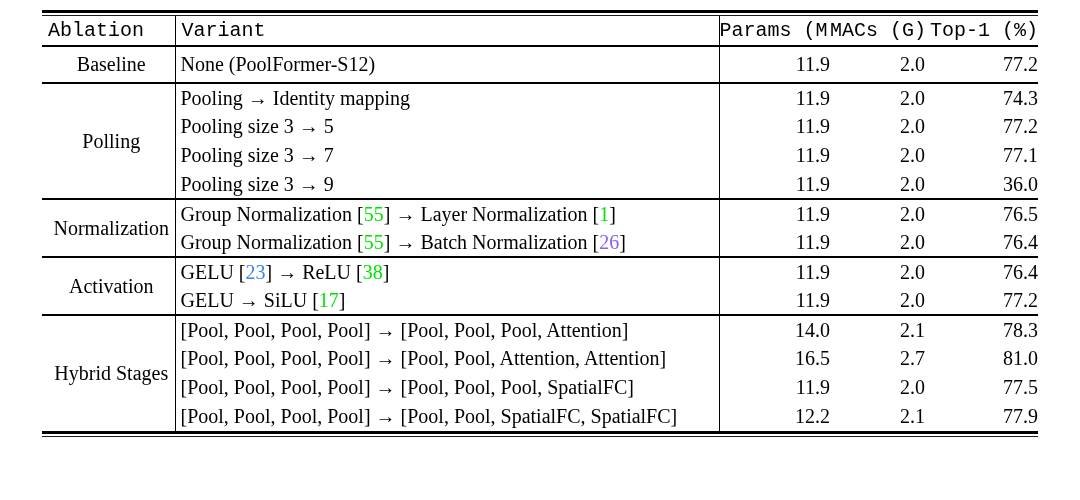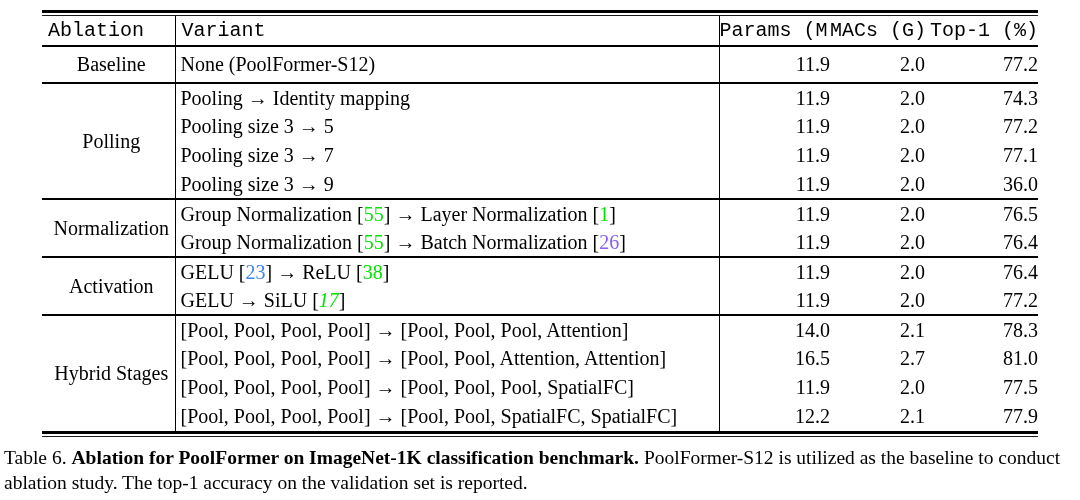--- a/index.html
+++ b/index.html
@@ -101,21 +101,21 @@
         </tbody>
         <tbody class="group">
           <tr>
             <td class="ablation vr" rowspan="2">Activation</td>
             <td class="variant vr"><span>GELU [</span><span style="color: #3b82f6;">23</span><span>] → ReLU [</span><span style="color: rgb(0, 228, 0);">38</span><span>]</span></td>
             <td class="num">11.9</td>
             <td class="num">2.0</td>
             <td class="num">76.4</td>
           </tr>
           <tr>
-            <td class="variant vr"><span>GELU → SiLU [</span><span style="color: rgb(0, 228, 0); font-style: italic;">17</span><span>]</span></td>
+            <td class="variant vr"><span>GELU → SiLU [</span><span style="color: rgb(0, 228, 0);">17</span><span>]</span></td>
             <td class="num">11.9</td>
             <td class="num">2.0</td>
             <td class="num">77.2</td>
           </tr>
         </tbody>
         <tbody class="group">
           <tr>
             <td class="ablation vr" rowspan="4">Hybrid Stages</td>
             <td class="variant vr"><span>[Pool, Pool, Pool, Pool] → [Pool, Pool, Pool, Attention]</span></td>
             <td class="num">14.0</td>
@@ -137,14 +137,13 @@
           <tr>
             <td class="variant vr"><span>[Pool, Pool, Pool, Pool] → [Pool, Pool, SpatialFC, SpatialFC]</span></td>
             <td class="num">12.2</td>
             <td class="num">2.1</td>
             <td class="num">77.9</td>
           </tr>
         </tbody>
       </table>
     <div class="rule-double"></div>
   </div>
-  <p class="caption"><span class="cap-label">Table 6.</span><span class="cap-bold">Ablation for PoolFormer on ImageNet-1K classification benchmark.</span><span>PoolFormer-S12 is utilized as the baseline to conduct ablation study. The top-1 accuracy on the validation set is reported.</span></p>
 </div>
 
 </body></html>

